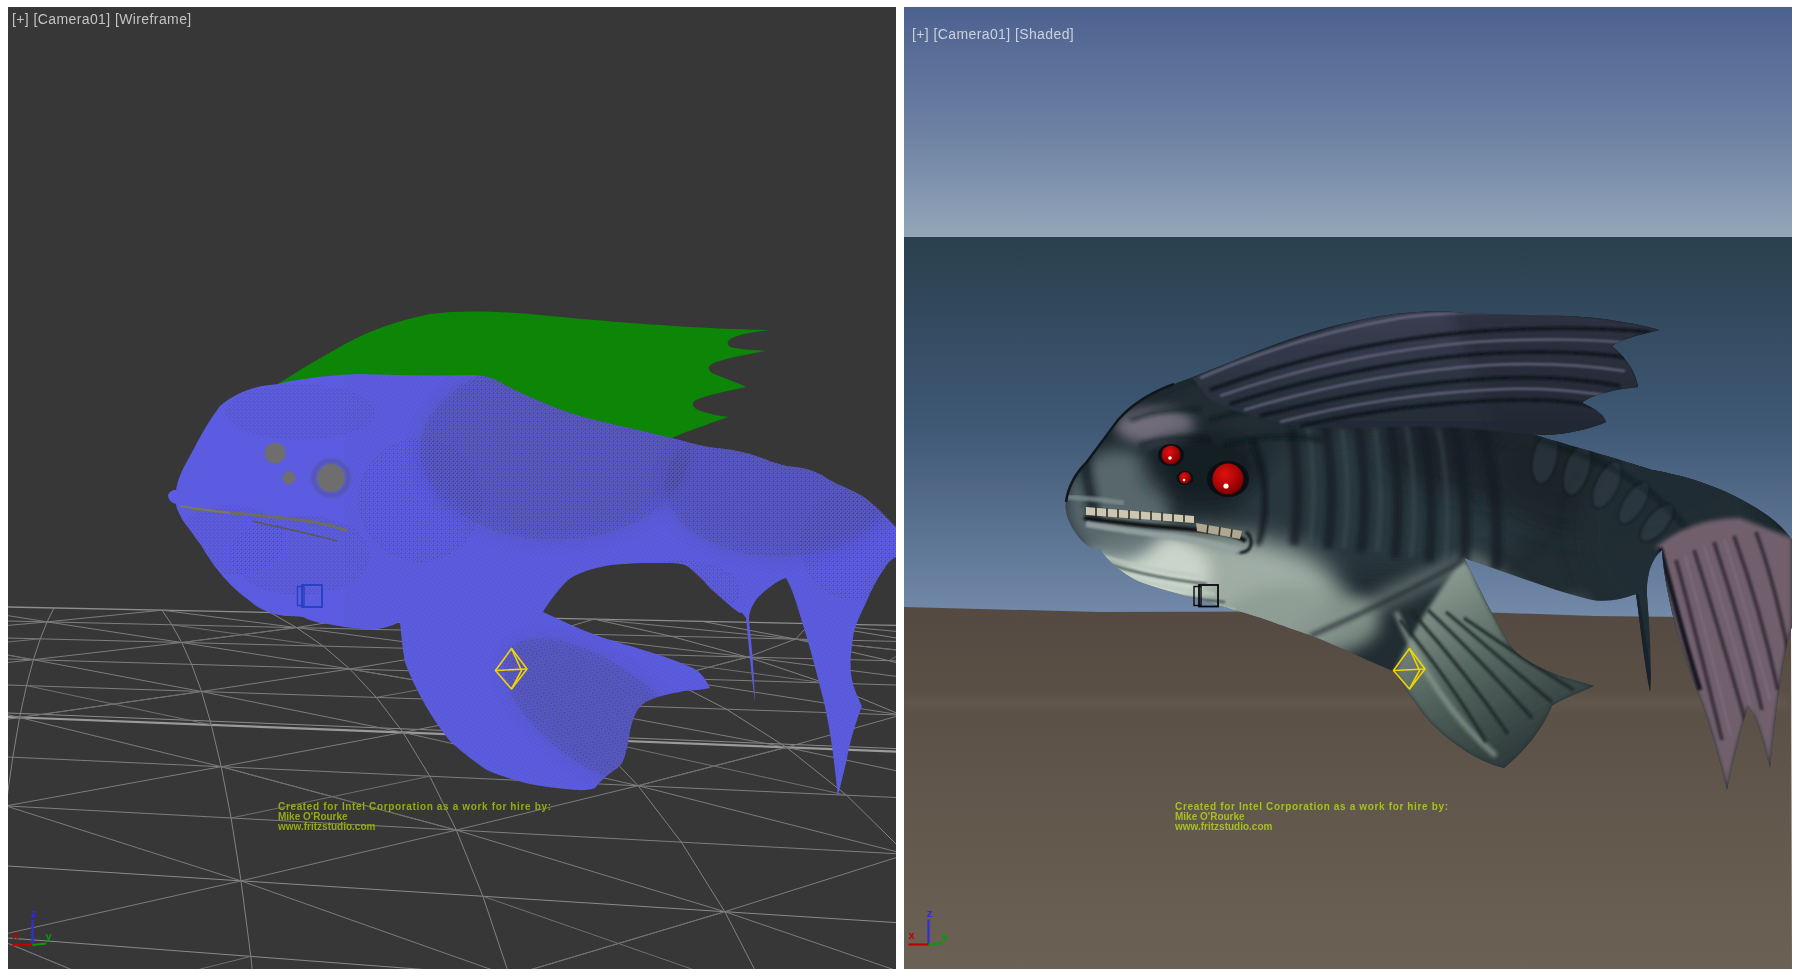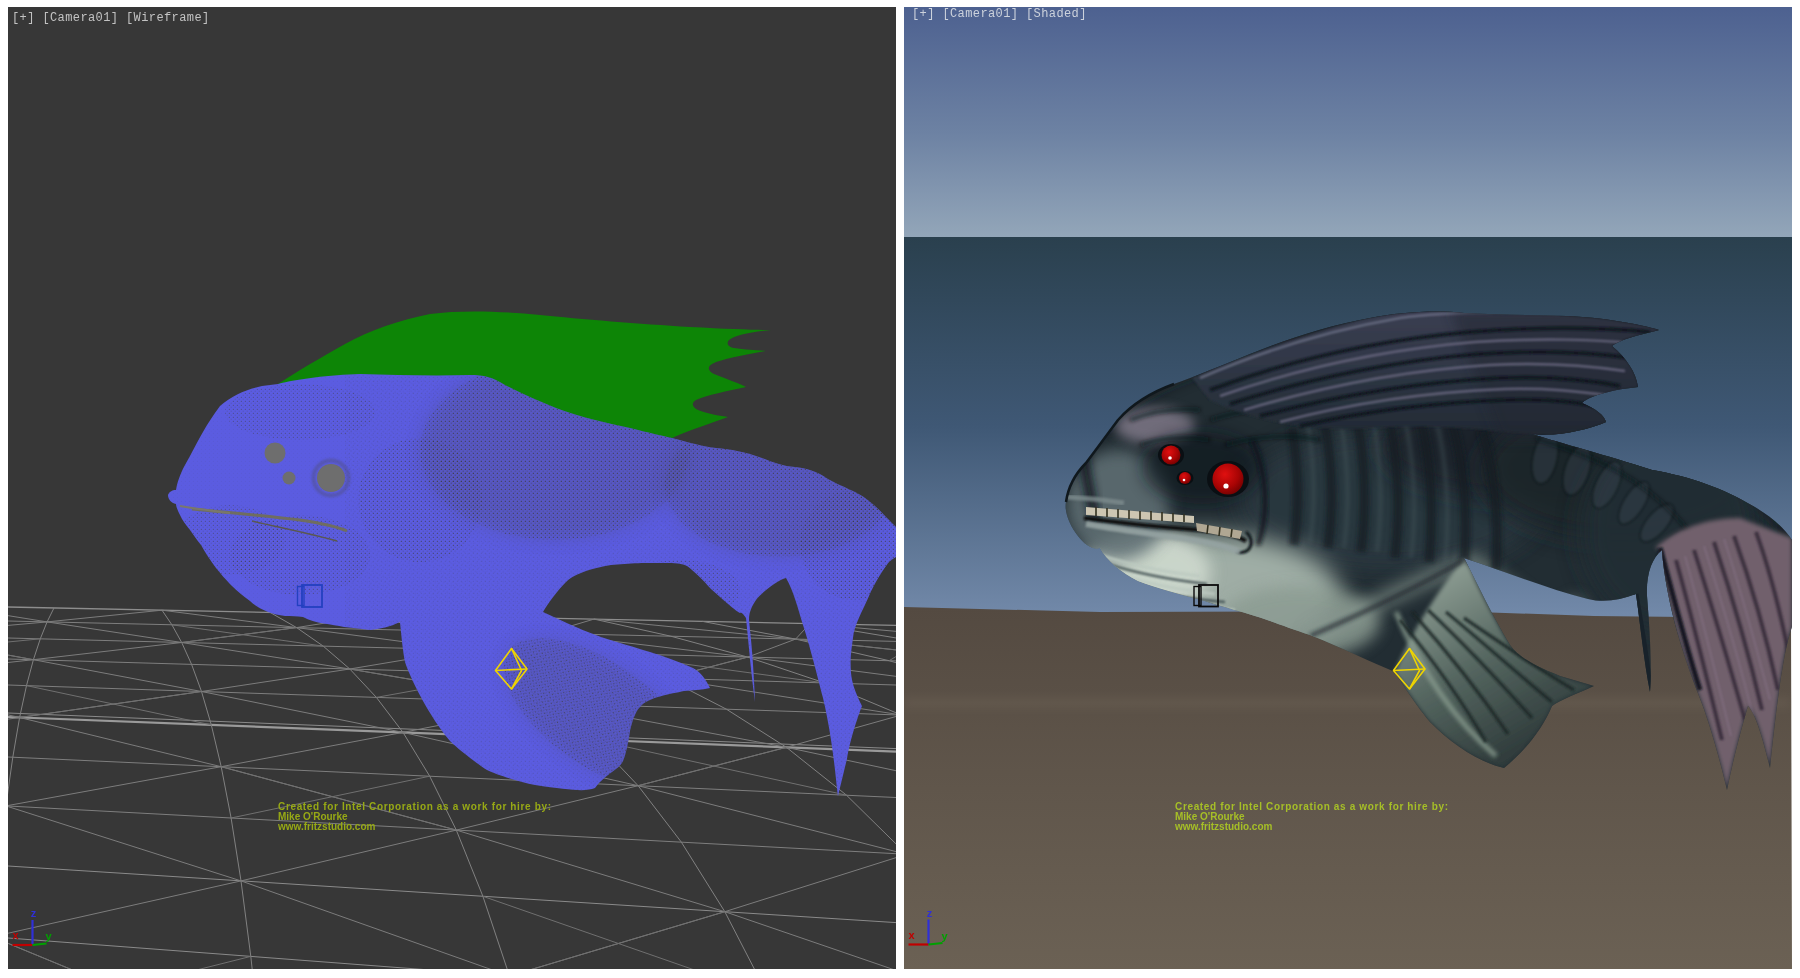--- a/index.html
+++ b/index.html
@@ -1,14 +1,14 @@
 <!DOCTYPE html>
 <html><head><meta charset="utf-8"><style>
 html,body{margin:0;padding:0;width:1800px;height:978px;background:#ffffff;overflow:hidden}
-.lbl{position:absolute;font-family:Liberation Mono, monospace;font-size:12px;letter-spacing:0.4px}
+.lbl{position:absolute;font-family:Liberation Sans, sans-serif;font-size:14px;letter-spacing:0.4px}
 </style></head><body>
 <svg width="1800" height="978" viewBox="0 0 1800 978">
 <defs>
   <pattern id="stip" width="4" height="4" patternUnits="userSpaceOnUse">
     <rect width="4" height="4" fill="none"></rect>
     <rect x="0.8" y="0.8" width="1.2" height="1.2" fill="#3c3a30"></rect>
     <rect x="2.7" y="2.7" width="1" height="1" fill="#3c3a30" opacity="0.7"></rect>
   </pattern>
   <pattern id="stip2" width="4" height="4" patternUnits="userSpaceOnUse" patternTransform="rotate(28)">
     <rect width="4" height="4" fill="none"></rect>
@@ -551,13 +551,13 @@
 <line x1="908.5" y1="944.5" x2="928.5" y2="944.5" stroke="#c00000" stroke-width="2.2"></line>
 <line x1="928.5" y1="944.5" x2="942.5" y2="943.0" stroke="#00a000" stroke-width="2.2"></line>
 <text x="929.5" y="916.5" fill="#2f2fd8" text-anchor="middle" font-weight="bold">z</text>
 <text x="911.5" y="938.5" fill="#c00000" text-anchor="middle" font-weight="bold">x</text>
 <text x="944.5" y="939.5" fill="#00a000" text-anchor="middle" font-weight="bold">y</text>
 </g>
 </g>
 
 </svg>
 <div class="lbl" style="left:12px;top:11px;color:#c3c3c3">[+] [Camera01] [Wireframe]</div>
-<div class="lbl" style="left:912px;top:7px;color:#ccd2dc">[+] [Camera01] [Shaded]</div>
+<div class="lbl" style="left:912px;top:26px;color:#ccd2dc">[+] [Camera01] [Shaded]</div>
 
 </body></html>

